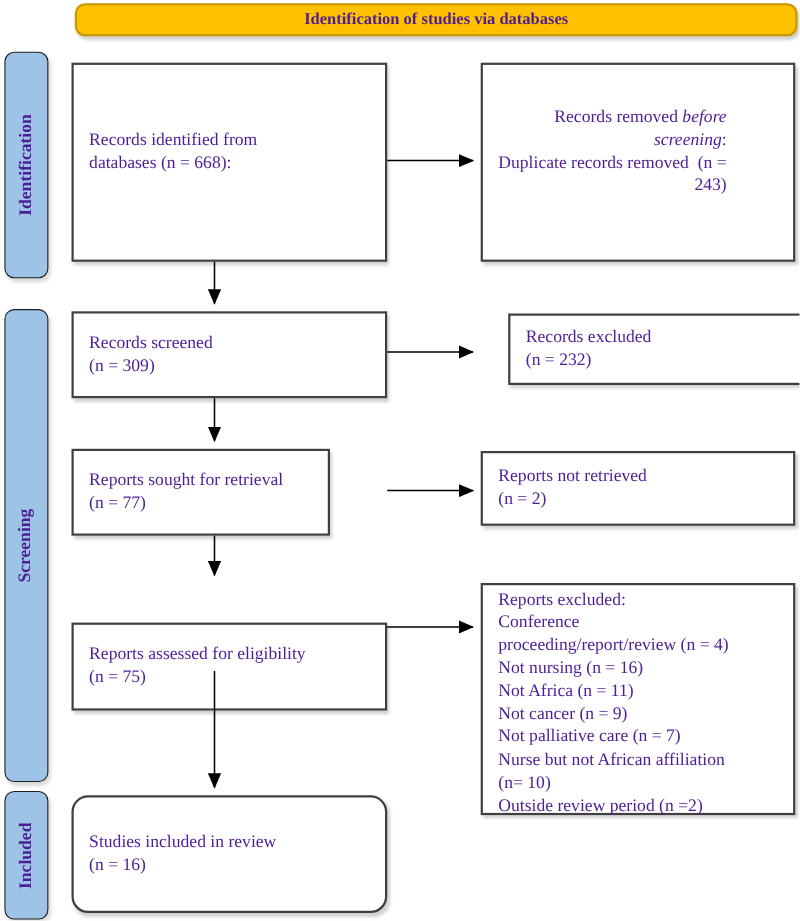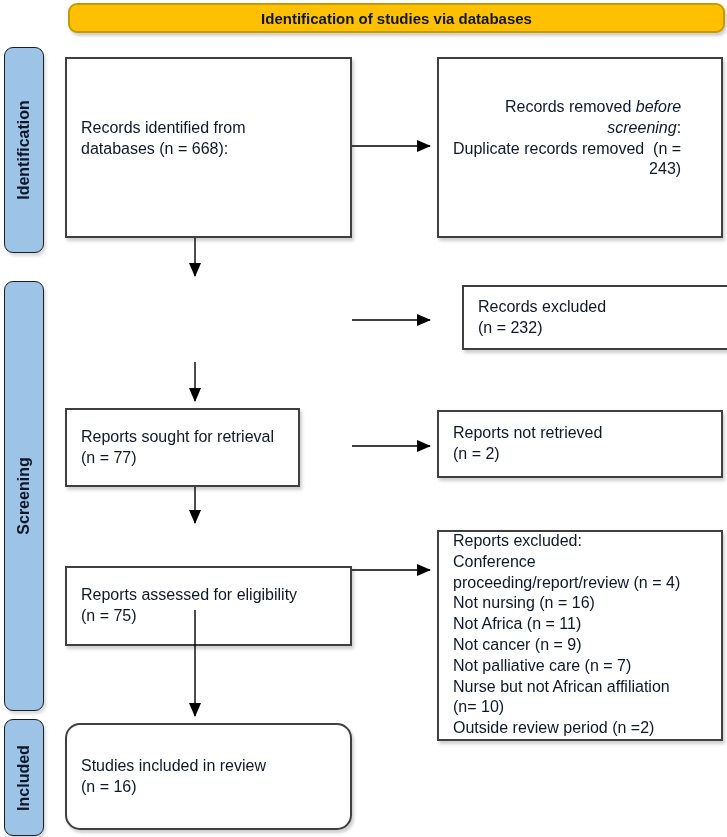--- a/index.html
+++ b/index.html
@@ -1,22 +1,22 @@
 <!DOCTYPE html>
 <html><head>
 <meta charset="utf-8">
 <style>
   html, body { margin: 0; padding: 0; background: #ffffff; }
   .canvas {
     position: relative;
     width: 727px;
     height: 837px;
     background: #ffffff;
-    font-family: Liberation Sans, sans-serif;
-    color: #0f172a;
+    font-family: Liberation Serif, serif;
+    color: #4c1d95;
     overflow: hidden;
   }
 
   
   .banner {
     position: absolute;
     left: 68px; top: 3px; width: 657px; height: 30px;
     background: #FFC000;
     border: 2px solid #C99A00;
     border-radius: 9px;
@@ -52,21 +52,21 @@
     position: absolute;
     background: #ffffff;
     border: 2px solid #3F3F3F;
     box-sizing: border-box;
     display: flex; align-items: center;
     font-size: 16px; line-height: 1.3;
     box-shadow: 2px 3px 3px rgba(150,150,150,0.45);
   }
   .flowbox .txt { white-space: pre-line; padding: 0 12px 0 14px; }
   .lift .txt { margin-bottom: 18px; }
-  .top-align { align-items: flex-end; }
+  .top-align { align-items: center; }
   .top-align .txt { padding-top: 8px; }
   .it { font-style: italic; }
 
   #box-identified       { left: 65px;  top: 57px;  width: 287px; height: 181px; }
   #box-screened         { left: 65px;  top: 283px; width: 287px; height: 79px;  }
   #box-sought           { left: 65px;  top: 408px; width: 235px; height: 79px;  }
   #box-assessed         { left: 65px;  top: 530px; width: 287px; height: 80px; margin-top: 36px;  }
   #box-included         { left: 65px;  top: 723px; width: 287px; height: 107px; border-radius: 15px; }
   #box-removed          { left: 437px; top: 57px;  width: 286px; height: 181px; text-align: right; }
   #box-excluded         { left: 462px; top: 285px; width: 286px; height: 65px;  }
@@ -103,20 +103,24 @@
 databases (n = 668):</div>
   </div>
 
   <div class="flowbox lift" id="box-removed">
     <div class="txt"><span>Records removed </span><span class="it">before
 screening</span><span>:
 Duplicate records removed &nbsp;(n =
 243)</span></div>
   </div>
 
+  <div class="flowbox" id="box-screened">
+    <div class="txt">Records screened
+(n = 309)</div>
+  </div>
 
   <div class="flowbox" id="box-excluded">
     <div class="txt">Records excluded
 (n = 232)</div>
   </div>
 
   <div class="flowbox" id="box-sought">
     <div class="txt">Reports sought for retrieval
 (n = 77)</div>
   </div>

